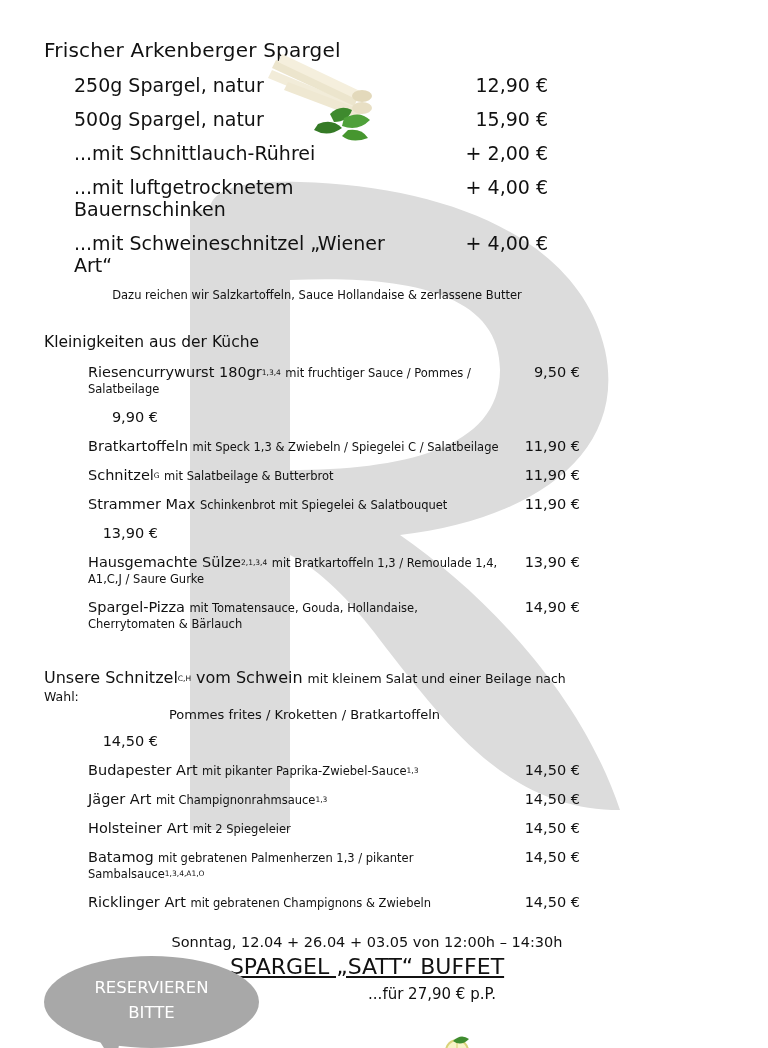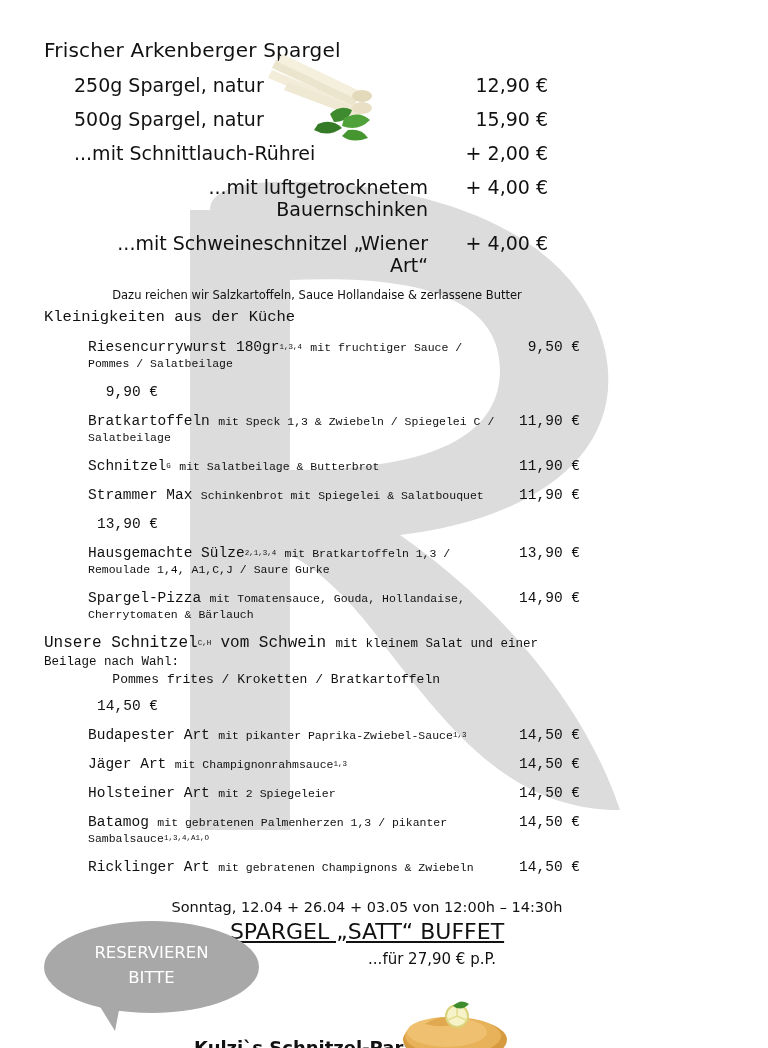--- a/index.html
+++ b/index.html
@@ -47,21 +47,21 @@
   }
   .row {
     display: flex;
     align-items: baseline;
     justify-content: space-between;
   }
   .spargel-row {
     font-size: 19px;
     padding: 6px 0 6px 0;
   }
-  .spargel-row .label { padding-left: 30px; text-align: right; }
+  .spargel-row .label { padding-left: 30px; }
   .spargel-row .price { min-width: 120px; text-align: right; padding-right: 32px;}
 
   .spargel-note {
     text-align: center;
     font-size: 11.5px;
     margin: 6px 0 0 30px;
     padding-right: 20px;
   }
 
   
@@ -69,22 +69,21 @@
     position: absolute;
     right: 240px;
     top: 52px;
     width: 130px;
     height: 100px;
     z-index: 3;
   }
 
   
   .block {
-    margin-top: 6px;
-    font-family: Liberation Mono, monospace;
+    margin-top: 31px;
   }
   .block-heading {
     font-size: 15.5px;
     margin-bottom: 6px;
   }
   .dish-row {
     display: flex;
     align-items: baseline;
     justify-content: space-between;
     font-size: 14px;

